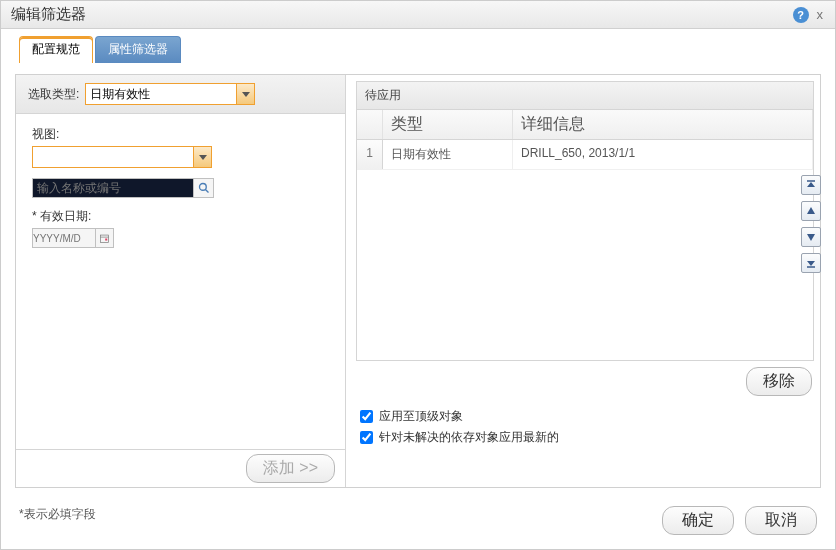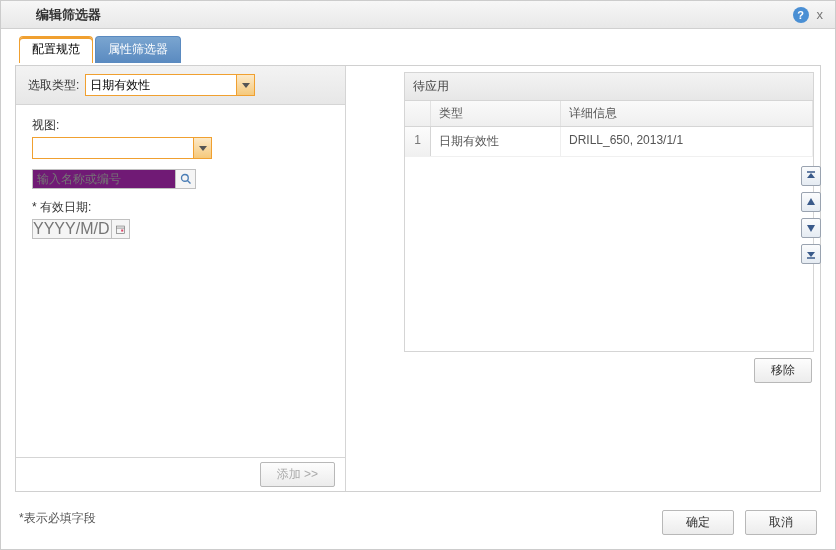--- a/index.html
+++ b/index.html
@@ -1,54 +1,54 @@
 <!DOCTYPE html>
 <html><head>
 <meta charset="utf-8">
 <style>
 * { box-sizing: border-box; margin: 0; padding: 0; }
 body { font-family: Arial, "Microsoft YaHei", sans-serif; font-size: 12px; color: #333; background: #fff; width: 836px; height: 550px; overflow: hidden; }
 .dialog { border: 1px solid #ccc; width: 836px; height: 550px; display: flex; flex-direction: column; background: linear-gradient(to bottom, #f0f0f0 0, #f0f0f0 28px, #fff 28px); }
 .titlebar { height: 28px; display: flex; align-items: center; padding: 0 10px; background: linear-gradient(to bottom, #f7f7f7, #e8e8e8); border-bottom: 1px solid #d0d0d0; }
-.titlebar .title { font-weight: bold; font-size: 13px; color: #333; flex: 1; margin-left: 25px; }
+.titlebar .title { font-weight: normal; font-size: 15px; color: #333; flex: 1; }
 .titlebar .help-icon { width: 16px; height: 16px; border-radius: 50%; background: #4a8fd4; color: #fff; font-size: 11px; font-weight: bold; display: inline-flex; align-items: center; justify-content: center; margin-right: 6px; cursor: pointer; }
 .titlebar .close-x { color: #777; font-size: 13px; cursor: pointer; padding: 0 2px; }
 .tabs { display: flex; gap: 2px; padding: 6px 0 0 18px; }
 .tab { border: 1px solid #b0b0b0; border-bottom: none; padding: 4px 12px 5px; border-radius: 4px 4px 0 0; font-size: 12px; cursor: pointer; position: relative; top: 1px; }
 .tab.active { background: #fff; border-color: #f0a030; border-width: 1px; box-shadow: inset 0 2px 0 #f0a030; color: #000000; z-index: 2; }
 .tab.inactive { background: linear-gradient(to bottom, #7aa5d0, #5a8ac0); color: #fff; border-color: #5a8ac0; }
-.body { flex: 1; border: 1px solid #d0d0d0; margin: 3px 14px 8px; display: flex; background: #fff; position: relative; gap: 48px; }
+.body { flex: 1; border: 1px solid #d0d0d0; margin: 12px 14px 8px; display: flex; background: #fff; position: relative; }
 .left-pane { width: 330px; border-right: 1px solid #d5d5d5; display: flex; flex-direction: column; }
 .typebar { background: linear-gradient(to bottom, #f3f3f3, #e7e7e7); border-bottom: 1px solid #d5d5d5; padding: 8px 12px; display: flex; align-items: center; gap: 6px; }
 .typebar label { color: #333; }
 .select-wrap { position: relative; display: inline-block; }
 .select-wrap select, .select-wrap .sel { width: 170px; height: 22px; border: 1px solid #f0a030; background: #fff; padding: 1px 20px 1px 4px; font-size: 12px; appearance: none; }
 .select-wrap .arrow { position: absolute; right: 1px; top: 1px; width: 18px; height: 20px; background: linear-gradient(to bottom, #fce9c8, #f5c97c); border-left: 1px solid #f0a030; display: flex; align-items: center; justify-content: center; pointer-events: none; }
 .select-wrap .arrow::after { content: ""; border-left: 4px solid transparent; border-right: 4px solid transparent; border-top: 5px solid #555; }
 .form-area { padding: 12px 16px; flex: 1; }
 .field { margin-bottom: 10px; }
 .field label { display: block; margin-bottom: 3px; color: #333; }
 .view-select { position: relative; width: 180px; }
 .view-select .sel { width: 180px; height: 22px; border: 1px solid #f0a030; background: #fff; }
 .ctx-row { display: flex; align-items: center; }
-.ctx-row input { width: 144px; height: 20px; border: 1px solid #c0c0c0; background: #701a75; padding: 1px 4px; color: #999; font-size: 12px; }
+.ctx-row input { width: 162px; height: 20px; border: 1px solid #c0c0c0; background: #0f172a; padding: 1px 4px; color: #999; font-size: 12px; }
 .search-btn { width: 20px; height: 20px; border: 1px solid #c0c0c0; border-left: none; background: #f5f5f5; display: inline-flex; align-items: center; justify-content: center; cursor: pointer; }
 .search-btn svg { width: 12px; height: 12px; }
 .date-row { display: flex; align-items: center; }
-.date-row input { width: 80px; height: 20px; border: 1px solid #c0c0c0; background: #f5f5f5; padding: 1px 0; color: #999; font-size: 16px; }
+.date-row input { width: 64px; height: 20px; border: 1px solid #c0c0c0; background: #f5f5f5; padding: 1px 0; color: #999; font-size: 10px; }
 .cal-btn { width: 18px; height: 20px; border: 1px solid #c0c0c0; border-left: none; background: #f5f5f5; display: inline-flex; align-items: center; justify-content: center; cursor: pointer; }
 .cal-btn svg { width: 11px; height: 11px; }
 .add-bar { border-top: 1px solid #d5d5d5; padding: 4px 10px; text-align: right; }
-.btn { border: 1px solid #b8b8b8; background: linear-gradient(to bottom, #fdfdfd, #ececec); padding: 3px 16px; font-size: 12px; border-radius: 2px; cursor: pointer; color: #333; }
+.btn { border: 1px solid #b8b8b8; background: linear-gradient(to bottom, #fdfdfd, #ececec); padding: 3px 16px; font-size: 16px; border-radius: 12px; cursor: pointer; color: #333; }
 .btn.disabled { color: #aaa; cursor: default; }
 .right-pane { flex: 1; display: flex; flex-direction: column; padding: 6px 6px 8px 10px; position: relative; }
 .pending-table { border: 1px solid #d5d5d5; flex: 0 0 auto; height: 280px; display: flex; flex-direction: column; }
 .pt-title { background: linear-gradient(to bottom, #f3f3f3, #e7e7e7); border-bottom: 1px solid #d5d5d5; padding: 5px 8px; font-weight: normal; color: #444; }
 .pt-head { display: flex; background: linear-gradient(to bottom, #fafafa, #efefef); border-bottom: 1px solid #d5d5d5; }
-.pt-head .h { padding: 4px 8px; color: #555; font-size: 12px; border-right: 1px solid #e2e2e2; }
+.pt-head .h { padding: 4px 8px; color: #555; font-size: 16px; border-right: 1px solid #e2e2e2; }
 .col-idx { width: 26px; text-align: center; }
 .col-type { width: 130px; }
 .col-detail { flex: 1; }
 .pt-body { flex: 1; overflow: auto; background: #fff; }
 .pt-row { display: flex; border-bottom: 1px solid #f0f0f0; }
 .pt-row .c { padding: 6px 8px; color: #555; border-right: 1px solid #efefef; }
 .pt-row .col-idx { background: linear-gradient(to bottom, #fcfcfc, #f0f0f0); color: #777; border-right: 1px solid #d5d5d5; }
 .side-buttons { position: absolute; right: -1px; top: 100px; display: flex; flex-direction: column; gap: 6px; }
 .side-buttons .sb { width: 20px; height: 20px; border: 1px solid #9aa3b0; background: linear-gradient(to bottom, #fbfcfd, #e5ebf2); border-radius: 2px; display: flex; align-items: center; justify-content: center; cursor: pointer; }
 .side-buttons .sb svg { width: 10px; height: 10px; }
@@ -142,20 +142,28 @@
               <div class="c col-detail">DRILL_650, 2013/1/1</div>
             </div>
           </div>
       </div>
 
       <div class="remove-bar">
         <button class="btn">移除</button>
       </div>
 
       <div class="checks">
+        <label>
+          <input type="checkbox" checked="" style="">
+          <span>应用至顶级对象</span>
+        </label>
+        <label>
+          <input type="checkbox" checked="" style="">
+          <span>针对未解决的依存对象应用最新的</span>
+        </label>
       </div>
 
       <div class="side-buttons">
         <div class="sb">
             <svg viewBox="0 0 10 10">
               <line x1="1" y1="1" x2="9" y2="1" stroke="#3a5a8a" stroke-width="1.5"></line>
               <polygon points="5,2 1,7 9,7" fill="#3a5a8a"></polygon>
             </svg>
           </div>
         <div class="sb">

